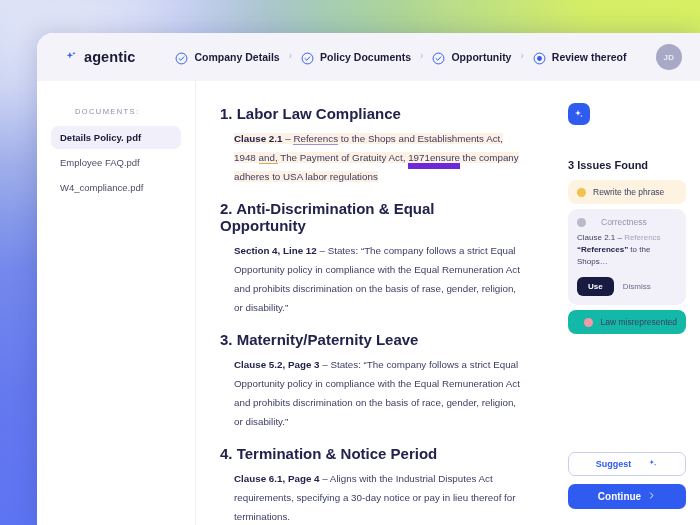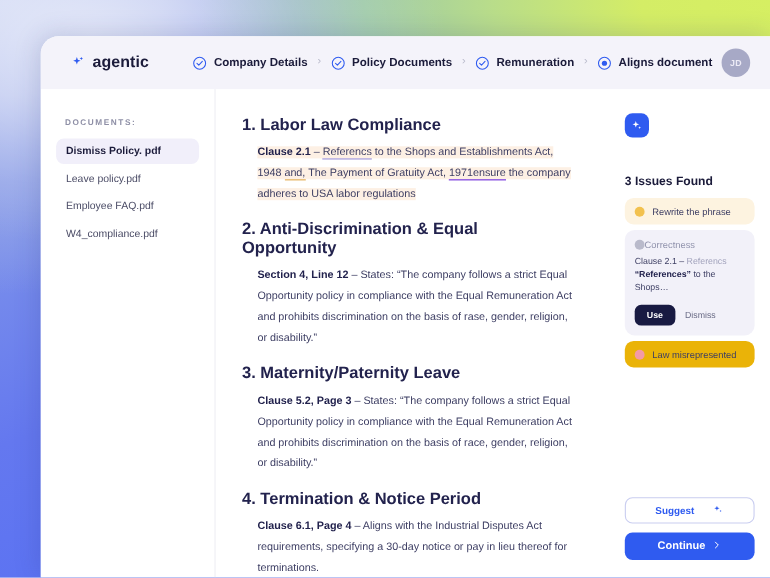--- a/index.html
+++ b/index.html
@@ -77,22 +77,22 @@
   
   #body-row { flex: 1; display: flex; min-height: 0; background: #fff; }
 
   
   #sidebar {
     width: 159px; min-width: 159px;
     padding: 26px 14px 0 14px;
     border-right: 1px solid #eeeef4;
   }
   #docs-label {
-    font-size: 7.5px; font-weight: 700; letter-spacing: 1.4px;
-    color: #8e8fa6; margin: 0 0 10px 8px;
+    font-size: 7.5px; font-weight: 400; letter-spacing: 1.4px;
+    color: #8e8fa6; margin: 0 0 10px 24px;
   }
   .doc-item {
     font-size: 9.5px; color: #4b4c66;
     padding: 6px 9px; border-radius: 7px;
     margin-bottom: 2px; cursor: pointer;
     white-space: nowrap;
   }
   .doc-item.active {
     background: #f1effa; color: #1b1b3a; font-weight: 700;
   }
@@ -109,21 +109,21 @@
     margin-bottom: 7px;
   }
   .sec-body {
     font-size: 9.8px; line-height: 19px;
     color: #3d3e63; padding-left: 14px;
   }
   .sec-body .lead { font-weight: 700; color: #22224d; }
   .hl { background: #fdf0e4; box-decoration-break: clone; -webkit-box-decoration-break: clone; }
   .u-purple { border-bottom: 1px solid #9a8fd6; }
   .u-amber  { border-bottom: 1px solid #e0a94a; }
-  .u-pink   { border-bottom: 1px solid #6d28d9; }
+  .u-pink   { border-bottom: 6px solid #6d28d9; }
 
   
   #issues-pane {
     width: 142px; min-width: 142px;
     padding: 22px 14px 16px 10px;
     display: flex; flex-direction: column;
   }
   #ai-badge {
     width: 22px; height: 22px; border-radius: 7px;
     background: #2f5bf0;
@@ -137,29 +137,29 @@
     margin-top: 24px;
   }
   .issue-pill {
     display: flex; align-items: center; gap: 7px;
     border-radius: 8px; padding: 7px 9px;
     font-size: 8.5px; margin-bottom: 5px;
   }
   .dot { width: 9px; height: 9px; border-radius: 50%; flex: 0 0 auto; }
   .pill-amber { background: #fdf3e0; color: #3d3e63; }
   .pill-amber .dot { background: #f2c14e; }
-  .pill-pink { background: #eab308; color: #3d3e63; }
+  .pill-pink { background: #14b8a6; color: #3d3e63; justify-content: flex-end; }
   .pill-pink .dot { background: #f39aa6; }
 
   #correctness-card {
     background: #f2f1f9; border-radius: 9px;
     padding: 8px 9px 9px 9px; margin-bottom: 5px;
   }
   #correctness-head {
-    display: flex; align-items: center; gap: 0;
+    display: flex; align-items: center; gap: 15px;
     font-size: 8.5px; color: #9193ad; margin-bottom: 5px;
   }
   #correctness-head .dot { background: #b9bacb; }
   #suggestion-text {
     font-size: 8px; line-height: 12px; color: #3d3e63; margin-bottom: 9px;
   }
   #suggestion-text .old { color: #a3a4bd; }
   #suggestion-text .new { font-weight: 700; color: #22224d; }
   #card-actions { display: flex; align-items: center; gap: 9px; }
   #use-btn {
@@ -235,45 +235,44 @@
       </div>
       <span class="chev">›</span>
 
       <div class="step">
         <span class="step-icon">
           <svg width="13" height="13" viewBox="0 0 24 24" fill="none">
             <circle cx="12" cy="12" r="10" stroke="#2f5bf0" stroke-width="1.8"></circle>
             <path d="M7.5 12.2 L10.6 15.2 L16.5 8.9" stroke="#2f5bf0" stroke-width="1.8" stroke-linecap="round" stroke-linejoin="round"></path>
           </svg>
         </span>
-        <span class="step-label">Remuneration</span>
+        <span class="step-label">Opportunity</span>
       </div>
       <span class="chev">›</span>
 
       <div class="step">
         <span class="step-icon">
           <svg width="13" height="13" viewBox="0 0 24 24" fill="none">
             <circle cx="12" cy="12" r="10" stroke="#2f5bf0" stroke-width="1.8"></circle>
             <circle cx="12" cy="12" r="4.4" fill="#2f5bf0"></circle>
           </svg>
         </span>
-        <span class="step-label">Aligns document</span>
+        <span class="step-label">Review thereof</span>
       </div>
 
     </div>
 
     <div id="avatar">JD</div>
   </div>
 
   <div id="body-row">
 
     <div id="sidebar">
       <div id="docs-label">DOCUMENTS:</div>
-      <div class="doc-item active">Dismiss Policy. pdf</div>
-      <div class="doc-item">Leave policy.pdf</div>
+      <div class="doc-item active">Details Policy. pdf</div>
       <div class="doc-item">Employee FAQ.pdf</div>
       <div class="doc-item">W4_compliance.pdf</div>
     </div>
 
     <div id="doc-pane">
 
       <div class="sec">
         <div class="sec-title">
           <span>1.</span>
           <span>Labor Law Compliance</span>

